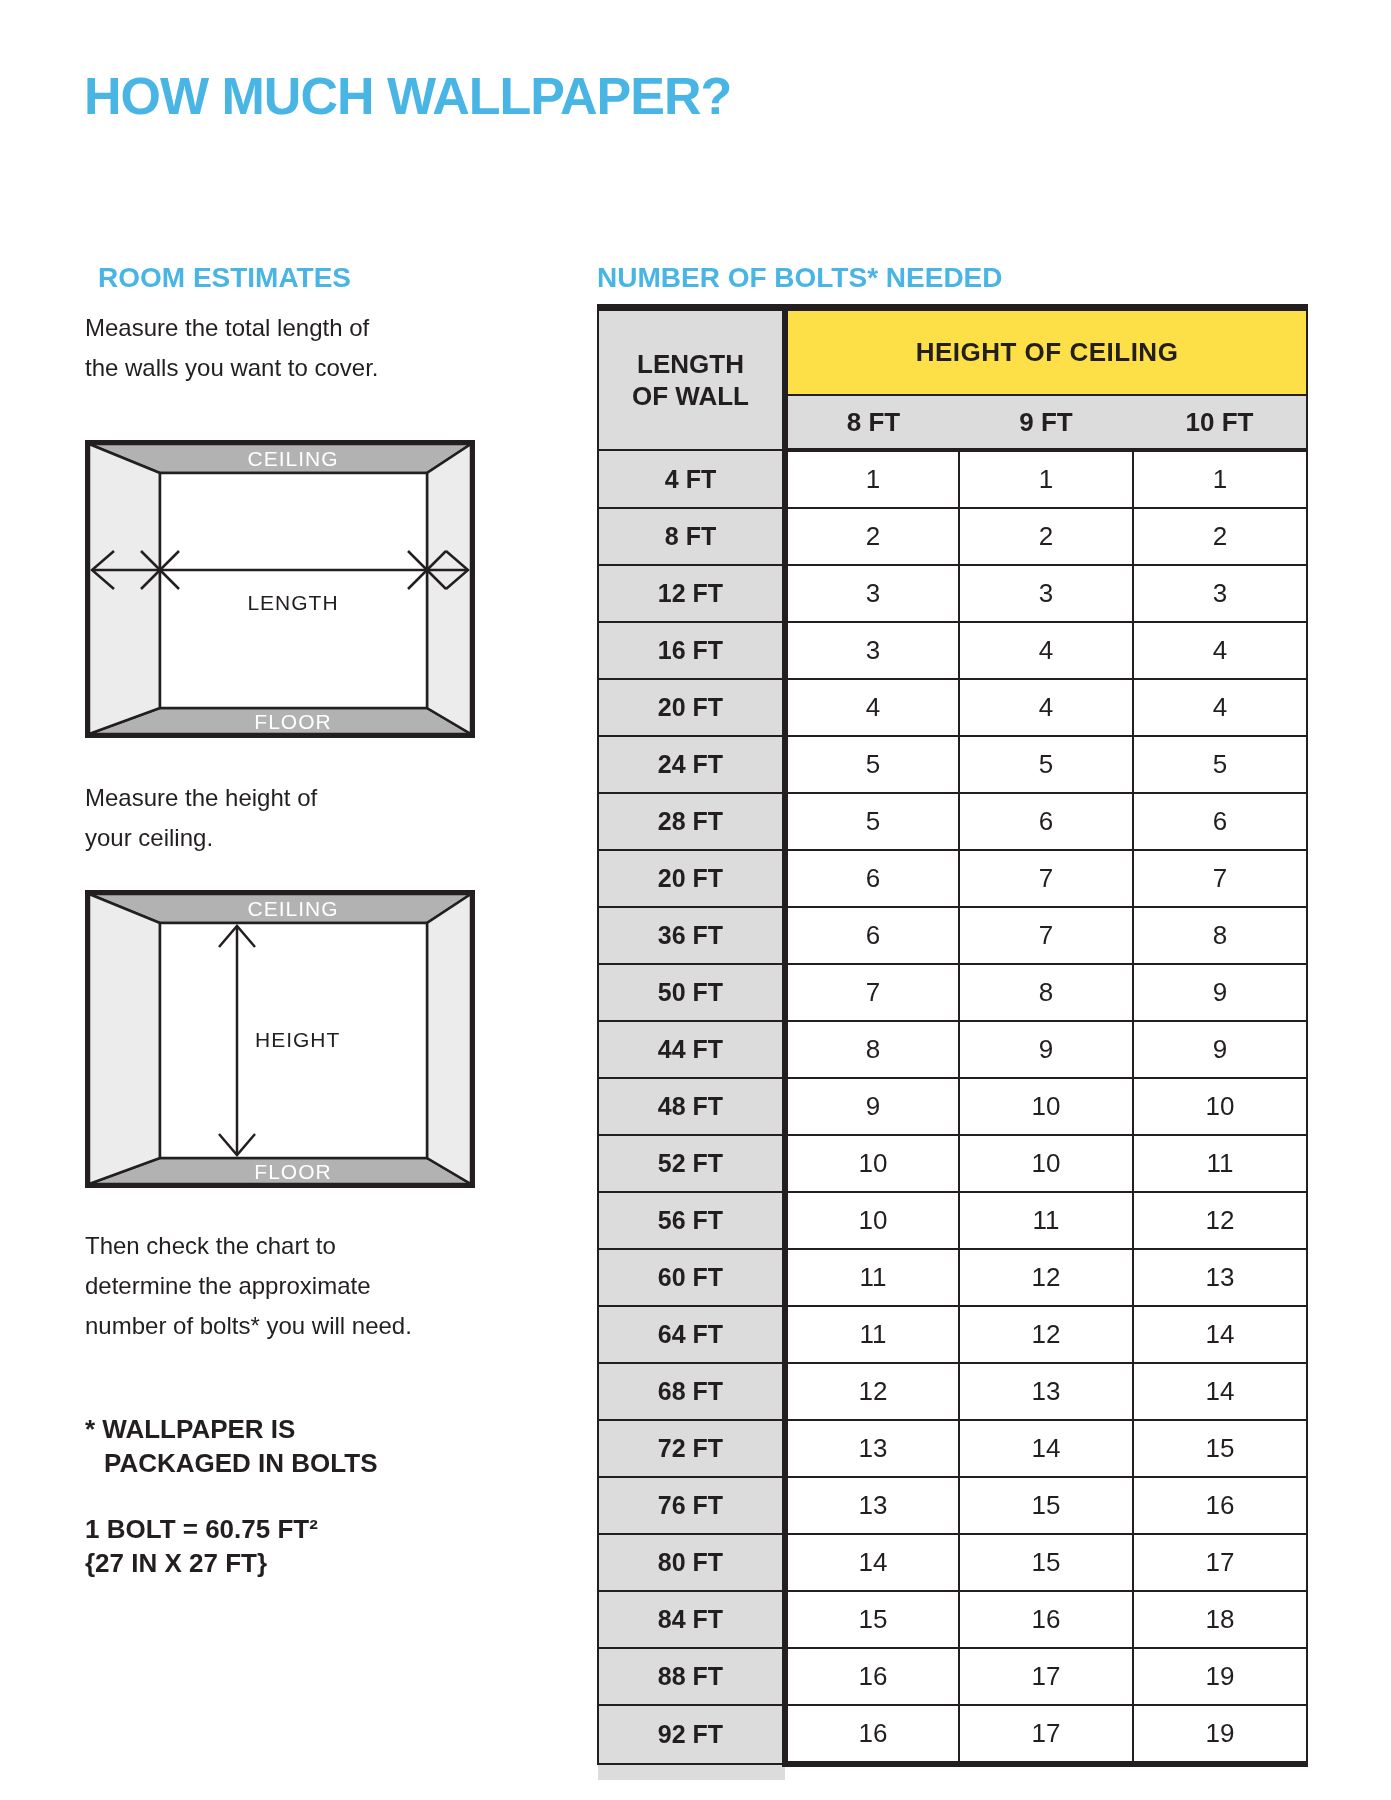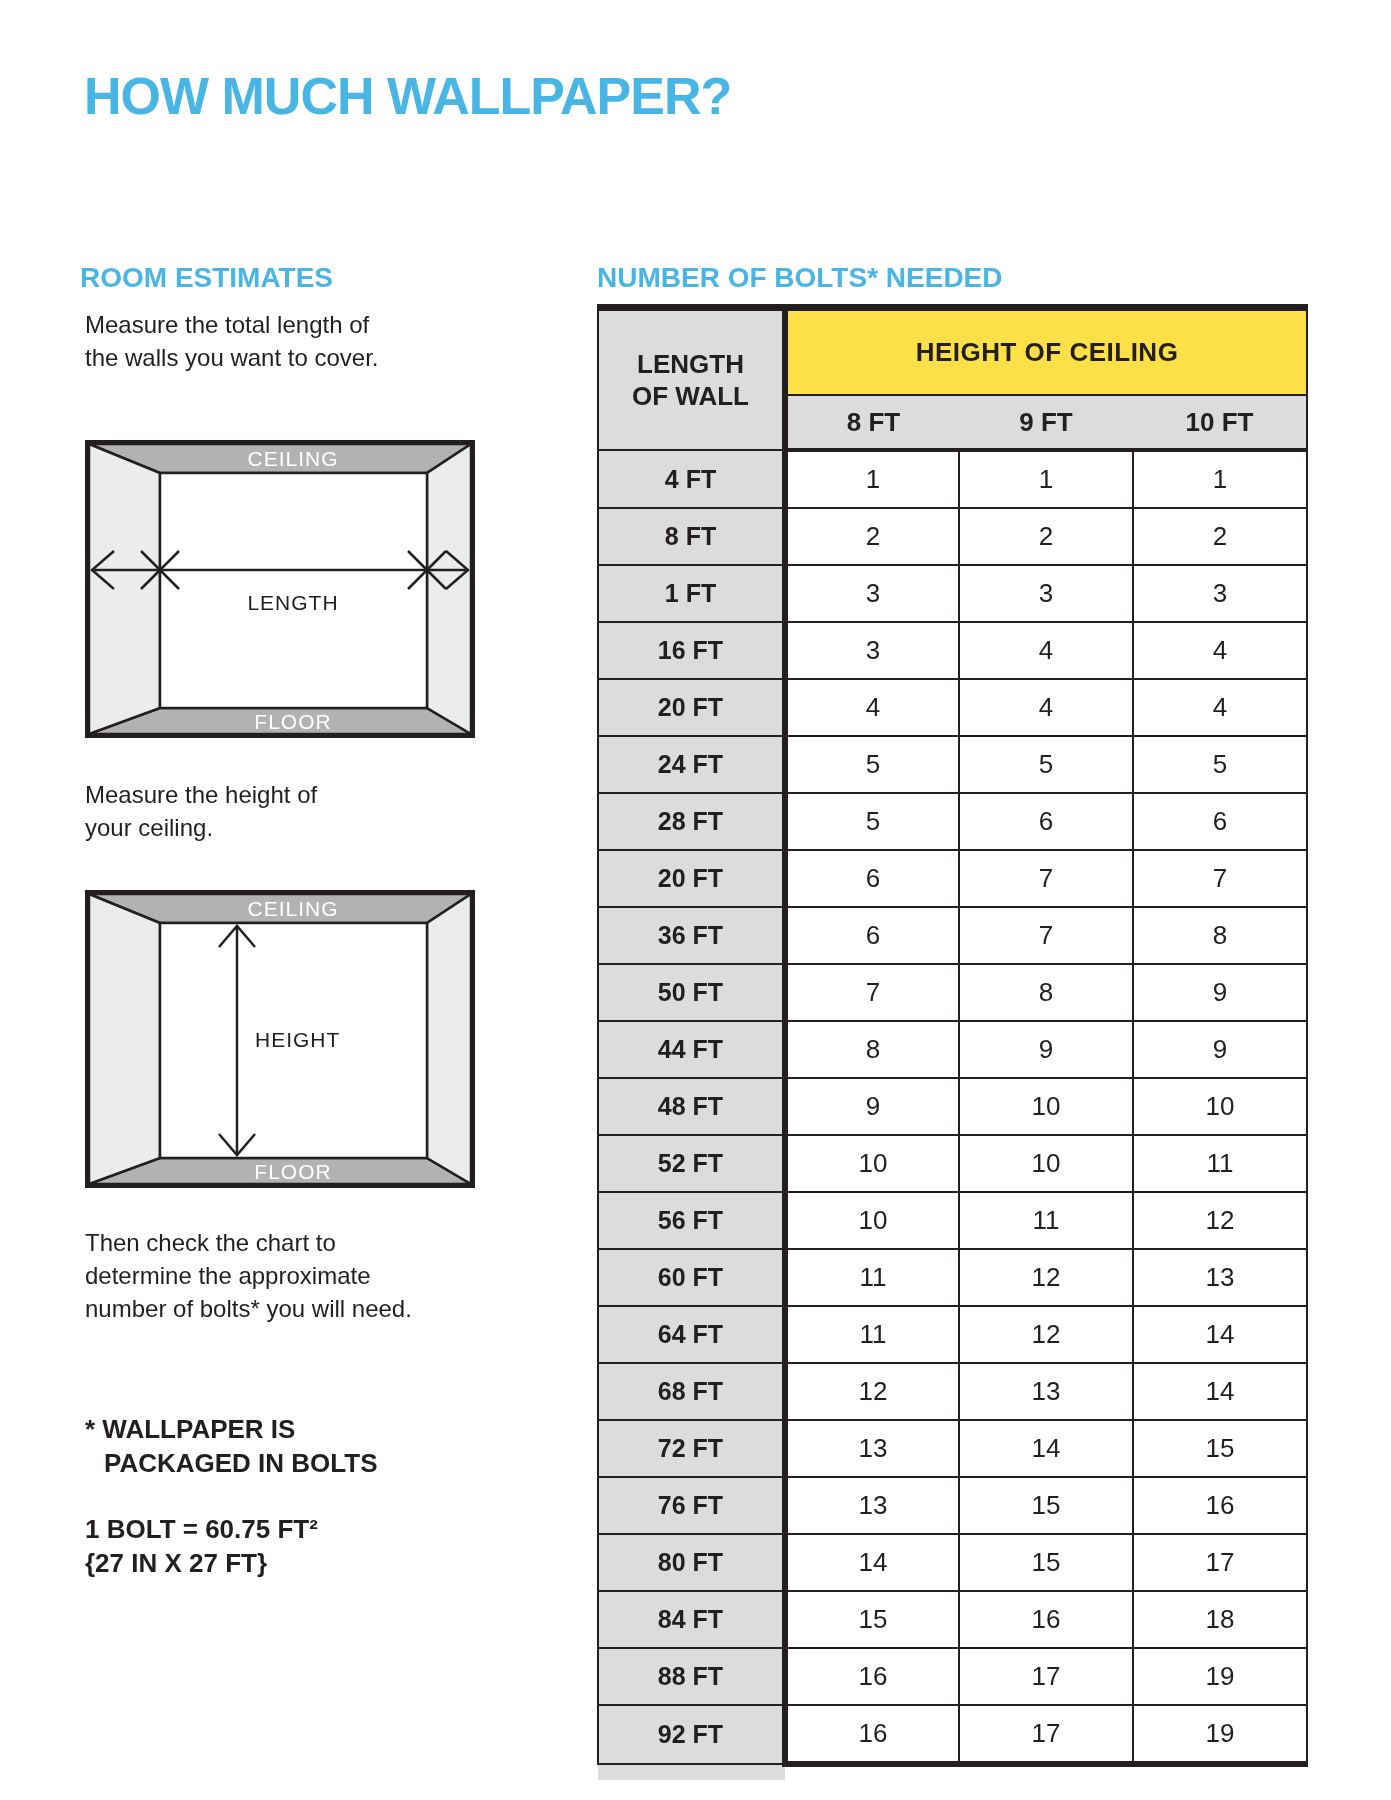--- a/index.html
+++ b/index.html
@@ -16,21 +16,21 @@
     left:84px;top:66px;
     font-size:52px;font-weight:bold;letter-spacing:-1px;
     color:var(--accent);
     white-space:nowrap;
   }
   .section-heading{
     font-size:28px;font-weight:bold;color:var(--accent);
     white-space:nowrap;
   }
   .body-text{
-    font-size:24px;line-height:33px;white-space:pre-line;
+    font-size:24px;line-height:40px;white-space:pre-line;
   }
   .footnote{
     font-size:26px;font-weight:bold;line-height:34px;
   }
   .footnote .indent{margin-left:19px;}
   .bolt-info{
     font-size:26px;font-weight:bold;line-height:34px;white-space:pre-line;
   }
   
   .table-heading{
@@ -84,21 +84,21 @@
   .diagram{left:85px;width:390px;height:298px;}
   .diag-label{font-size:21px;letter-spacing:1px;}
 </style>
 </head>
 <body>
 
 <div class="page" style="--accent:#48B5E5;">
 
   <div class="abs page-title">HOW MUCH WALLPAPER?</div>
 
-  <div class="abs section-heading" style="left:80px;top:262px;text-align:center;">ROOM ESTIMATES</div>
+  <div class="abs section-heading" style="left:98px;top:262px;text-align:center;">ROOM ESTIMATES</div>
 
   <div class="abs body-text" style="left:85px;top:308px;">Measure the total length of
 the walls you want to cover.</div>
 
   <svg class="abs diagram" style="top:440px;" viewBox="0 0 390 298">
     <rect x="2.5" y="2.5" width="385" height="293" fill="#ffffff" stroke="#231F20" stroke-width="5"></rect>
     <polygon points="4,4 386,4 342,33 75,33" fill="#B2B2B2" stroke="#231F20" stroke-width="2.5"></polygon>
     <polygon points="4,294 75,268 342,268 386,294" fill="#B2B2B2" stroke="#231F20" stroke-width="2.5"></polygon>
     <polygon points="4,4 75,33 75,268 4,294" fill="#ECECEC" stroke="#231F20" stroke-width="2.5"></polygon>
     <polygon points="386,4 342,33 342,268 386,294" fill="#ECECEC" stroke="#231F20" stroke-width="2.5"></polygon>
@@ -174,21 +174,21 @@
         </tr>
 
         <tr>
           <th class="rowlabel">8 FT</th>
           <td>2</td>
           <td>2</td>
           <td>2</td>
         </tr>
 
         <tr>
-          <th class="rowlabel">1 FT</th>
+          <th class="rowlabel">12 FT</th>
           <td>3</td>
           <td>3</td>
           <td>3</td>
         </tr>
 
         <tr>
           <th class="rowlabel">16 FT</th>
           <td>3</td>
           <td>4</td>
           <td>4</td>

